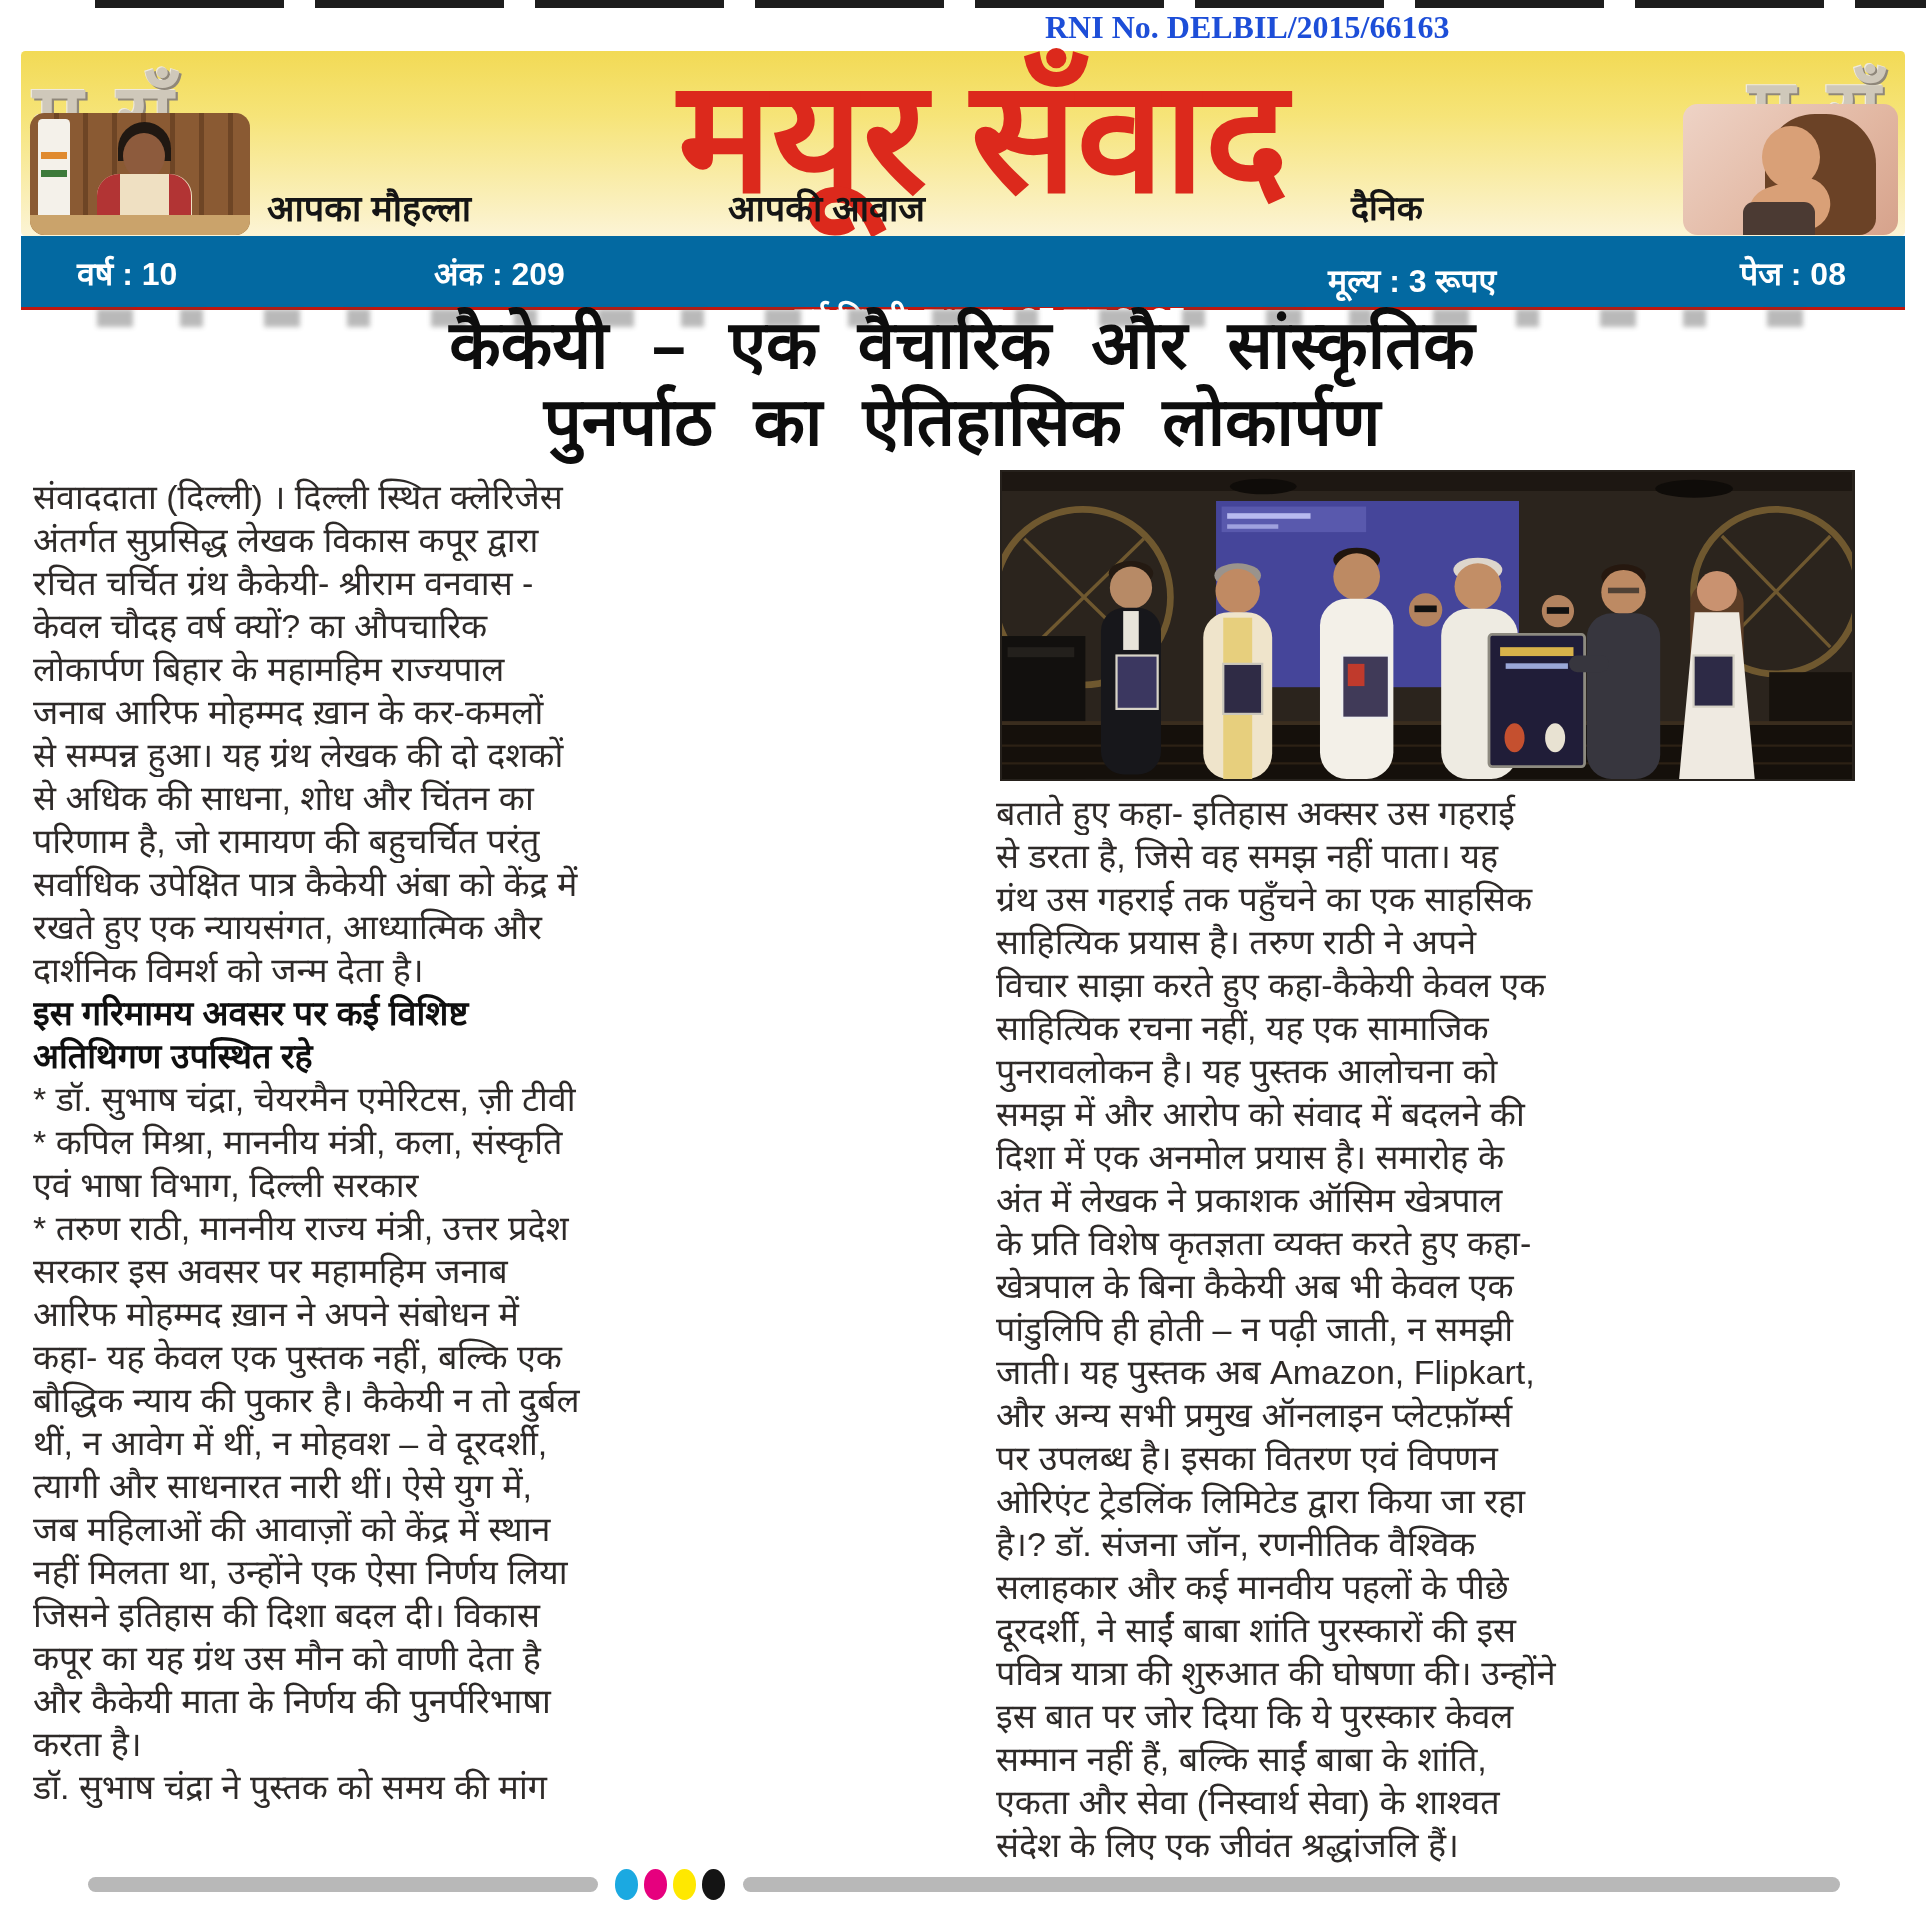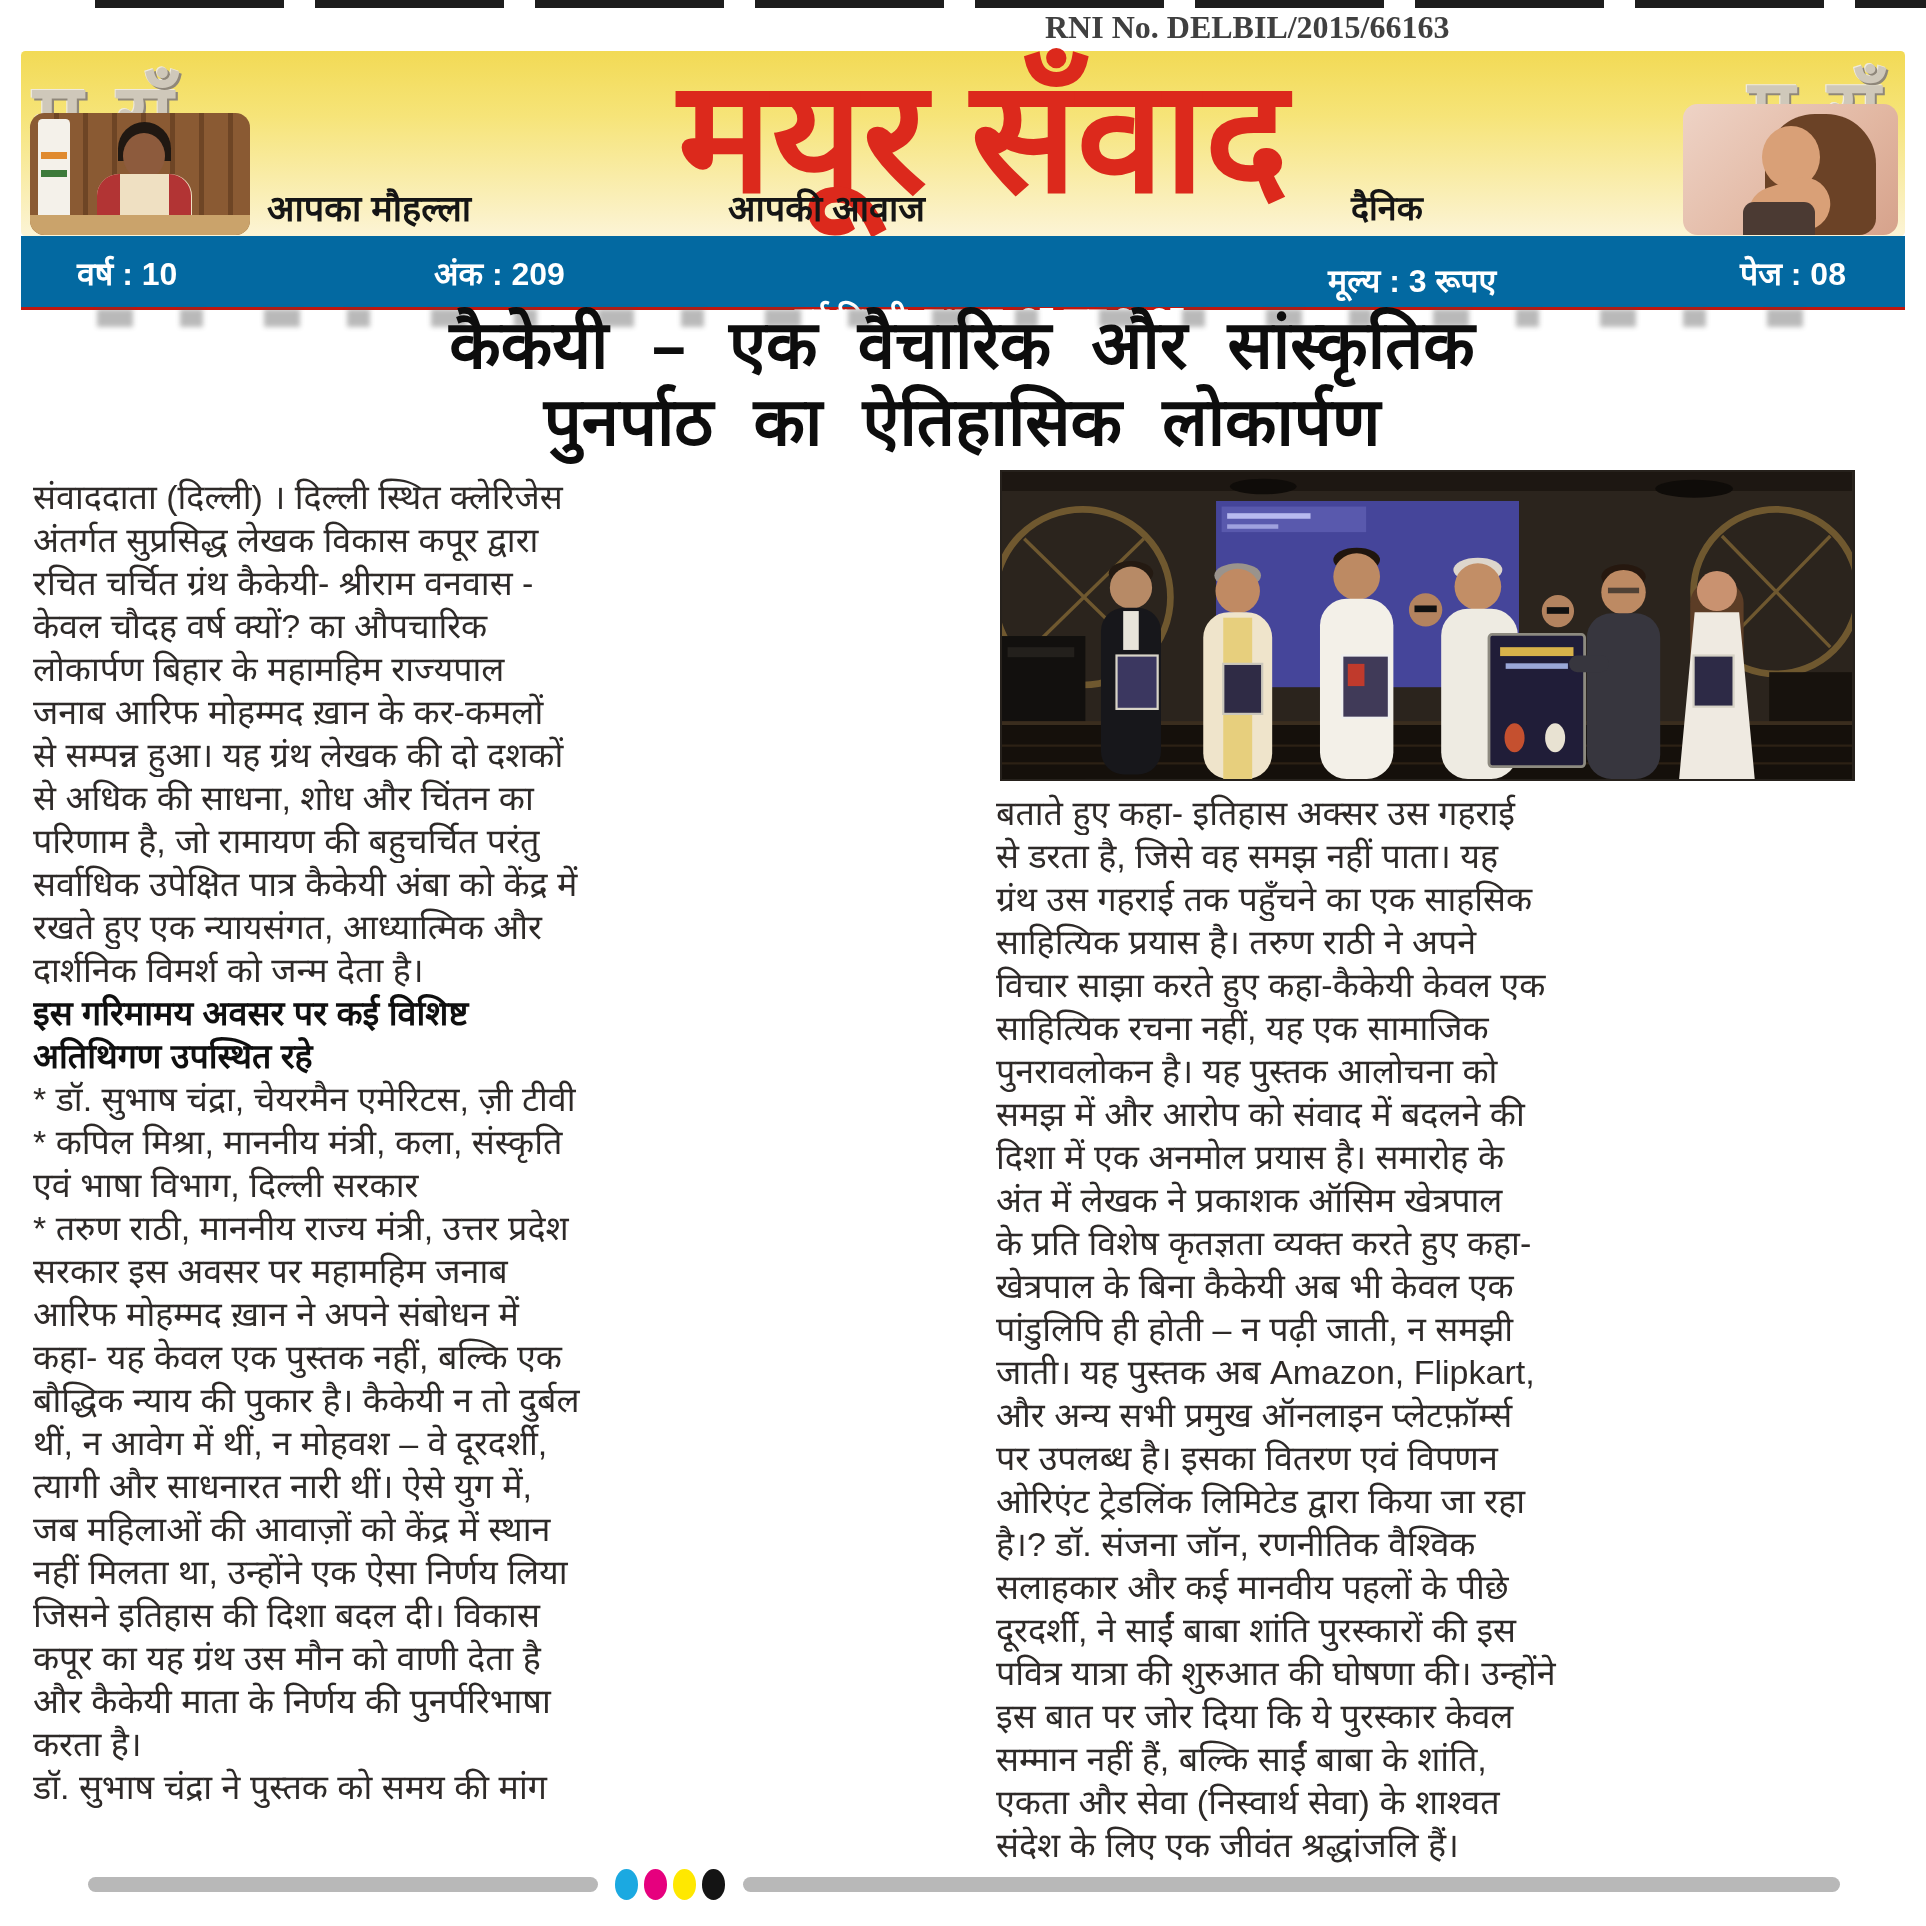--- a/index.html
+++ b/index.html
@@ -2,21 +2,21 @@
 <html style="font-size:9px"><head>
 <meta charset="utf-8">
 <style>
   html,body{margin:0;padding:0;background:#ffffff;}
   .page{position:relative;width:1926px;height:1926px;background:#ffffff;overflow:hidden;
         font-family:"Liberation Sans","DejaVu Sans",sans-serif;color:#1a1a1a;}
   
   .top-edge{position:absolute;left:95px;top:0;width:1832px;height:7.8px;
     background:repeating-linear-gradient(90deg,#1d1d1d 0 189px,#ffffff 189px 220px);}
   .rni{position:absolute;left:1045px;top:9px;font-family:"Liberation Serif","DejaVu Serif",serif;
-       font-weight:bold;font-size:32px;color:#404040;}
+       font-weight:bold;font-size:32px;color:#1d4ed8;}
   
   .masthead{position:absolute;left:21px;top:51px;width:1884px;height:185px;border-radius:4.4px;
     background:linear-gradient(180deg,#f2da55 0%,#f6e478 35%,#fcf4d6 100%);}
   .wm{position:absolute;font-weight:800;color:#cfc8ba;text-shadow:2.2px 2.2px 0 #8f877a,-1.1px -1.1px 0 #efeade;
       font-size:83px;letter-spacing:5.6px;}
   .wm-left{left:12.2px;top:3.3px;}
   .wm-right{right:19px;top:1.1px;font-size:78px;}
   .mast-title{position:absolute;left:217px;top:4.4px;width:1490px;text-align:center;
       font-size:157px;line-height:1.05;font-weight:800;color:#dc291c;}
   .tagline{position:absolute;bottom:4.4px;font-size:36px;font-weight:800;color:#151515;}

